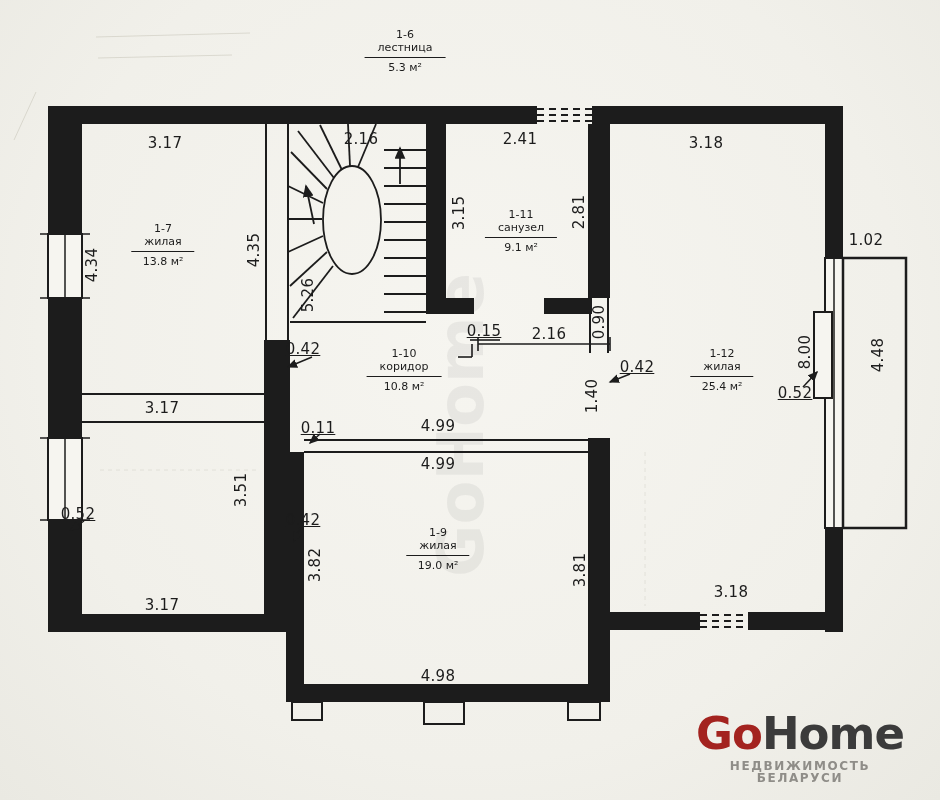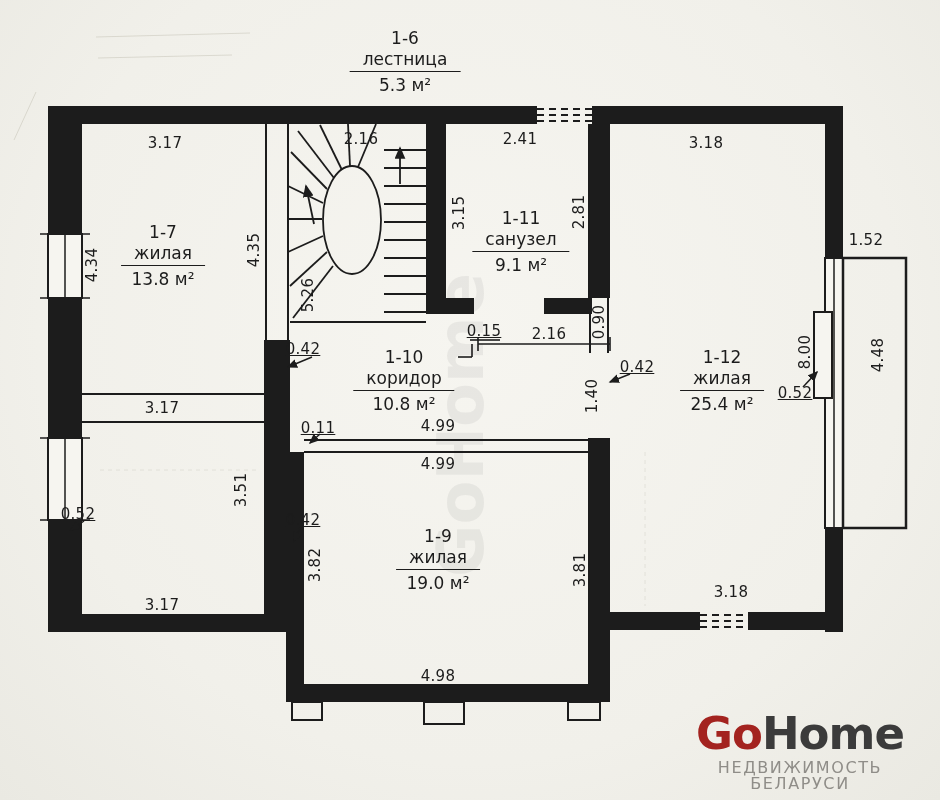--- a/index.html
+++ b/index.html
@@ -9,27 +9,27 @@
     background: radial-gradient(ellipse at 50% 42%, #f6f5f0 0%, #f1f0ea 65%, #eae9e2 100%);
     font-family:"DejaVu Sans", sans-serif; color:#1c1c1c;
   }
   .stage svg { position:absolute; left:0; top:0; }
   .dimh, .dimv {
     position:absolute; font-size:15px; letter-spacing:.3px; white-space:nowrap;
     transform:translate(-50%,-50%); color:#1c1c1c;
   }
   .dimv { transform:translate(-50%,-50%) rotate(-90deg); }
   .dimu { text-decoration:underline; }
-  .room { position:absolute; transform:translateX(-50%); text-align:center; font-size:17px; line-height:1.22; white-space:nowrap; }
+  .room { position:absolute; transform:translateX(-50%); text-align:center; font-size:11px; line-height:1.22; white-space:nowrap; }
   .room .rid   { display:block; }
   .room .rname { display:inline-block; border-bottom:1.6px solid #1c1c1c; padding:0 13px 2px; }
   .room .rarea { display:block; padding-top:3px;text-align:center; }
   .brand { position:absolute; left:690px; top:711px; width:220px; text-align:center; line-height:1; }
   .brand .logo { font-size:45px; font-weight:800; letter-spacing:-1px; }
-  .brand .tagline { margin-top:4px; font-size:16px; font-weight:400; letter-spacing:1.6px; color:#8f8d88; }
+  .brand .tagline { margin-top:4px; font-size:12px; font-weight:700; letter-spacing:1.6px; color:#8f8d88; }
 </style>
 </head>
 <body>
 
 <div class="stage">
 
   <svg width="940" height="800" viewBox="0 0 940 800">
     <defs>
       <marker id="arr" markerWidth="9" markerHeight="9" refX="6" refY="3" orient="auto">
         <path d="M0,0 L7,3 L0,6 z" fill="#1c1c1c"></path>
@@ -192,21 +192,21 @@
   <div class="room" style="left:438px; top:526px">
     <span class="rid">1-9</span>
     <span class="rname">жилая</span>
     <span class="rarea">19.0 м²</span>
   </div>
 
   <span class="dimh" style="left:165px; top:143px">3.17</span>
   <span class="dimh" style="left:361px; top:139px">2.16</span>
   <span class="dimh" style="left:520px; top:139px">2.41</span>
   <span class="dimh" style="left:706px; top:143px">3.18</span>
-  <span class="dimh" style="left:866px; top:240px">1.52</span>
+  <span class="dimh" style="left:866px; top:240px">1.02</span>
   <span class="dimh dimu" style="left:484px; top:331px">0.15</span>
   <span class="dimh" style="left:549px; top:334px">2.16</span>
   <span class="dimh dimu" style="left:303px; top:349px">0.42</span>
   <span class="dimh dimu" style="left:637px; top:367px">0.42</span>
   <span class="dimh dimu" style="left:795px; top:393px">0.52</span>
   <span class="dimh" style="left:162px; top:408px">3.17</span>
   <span class="dimh dimu" style="left:318px; top:428px">0.11</span>
   <span class="dimh" style="left:438px; top:426px">4.99</span>
   <span class="dimh" style="left:438px; top:464px">4.99</span>
   <span class="dimh dimu" style="left:78px; top:514px">0.52</span>

